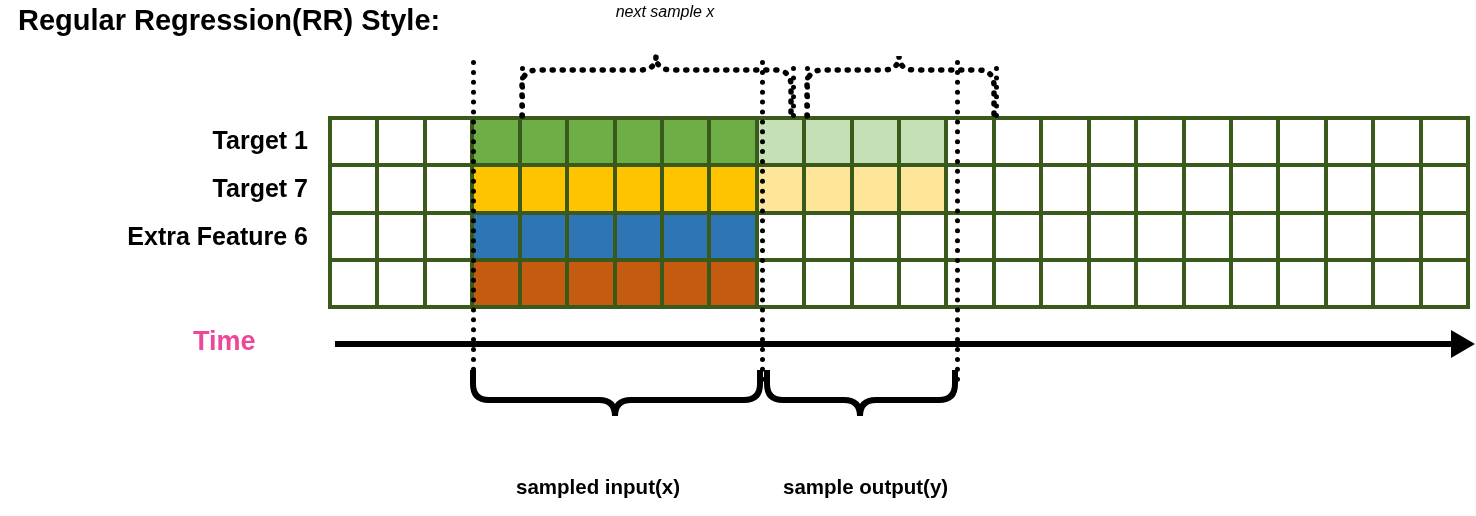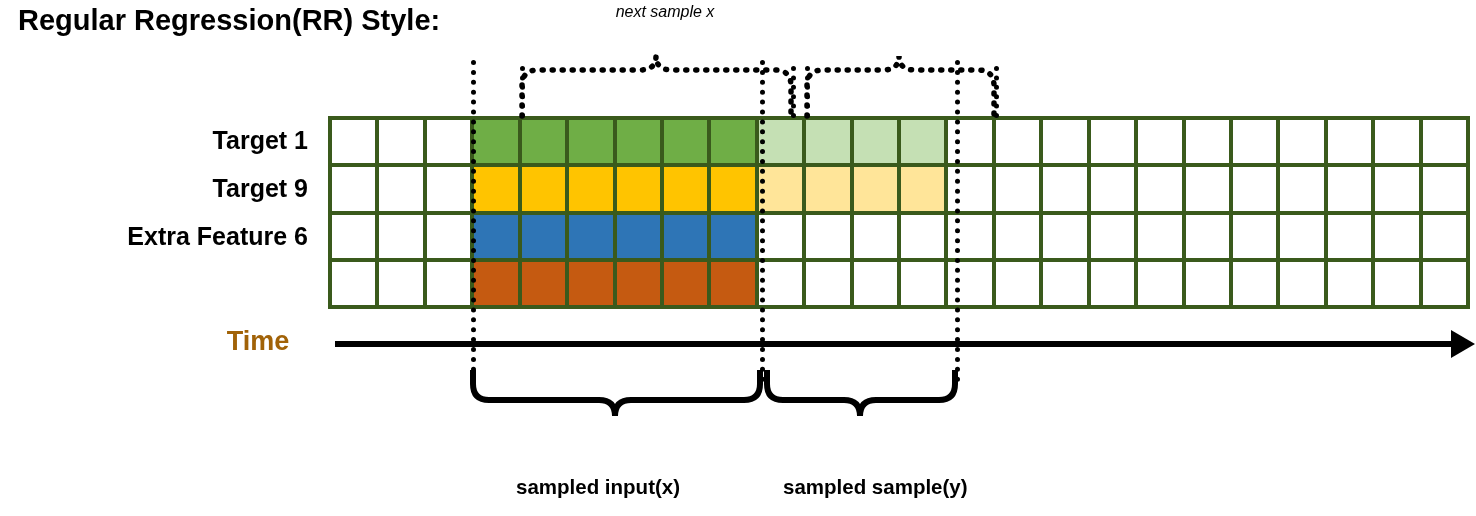--- a/index.html
+++ b/index.html
@@ -56,21 +56,21 @@
 
   
   .vdot{
     position:absolute;width:0;
     border-left:5px dotted #000;
   }
 
   
   #time-label{
     position:absolute;left:185px;top:326px;width:130px;
-    text-align:center;font-size:27px;font-weight:700;color:#a16207;
+    text-align:left;font-size:27px;font-weight:700;color:#ec4899;
   }
   #time-line{
     position:absolute;left:327px;top:341px;width:1126px;height:6px;background:#000;
   }
   #time-arrow{
     position:absolute;left:1443px;top:330px;
     width:0;height:0;
     border-top:14px solid transparent;
     border-bottom:14px solid transparent;
     border-left:24px solid #000;
@@ -91,21 +91,21 @@
 <body>
 
 <div class="stage">
 
   <div id="title">Regular Regression(RR) Style:</div>
 
   <div class="top-label" id="lbl-next-x">next sample x</div>
 
   <div class="rowlabels">
     <div class="rowlabel">Target 1</div>
-    <div class="rowlabel">Target 9</div>
+    <div class="rowlabel">Target 7</div>
     <div class="rowlabel">Extra Feature 6</div>
   </div>
 
   <div id="grid">
       <div class="cell c-white"></div>
       <div class="cell c-white"></div>
       <div class="cell c-white"></div>
       <div class="cell c-green"></div>
       <div class="cell c-green"></div>
       <div class="cell c-green"></div>
@@ -223,18 +223,18 @@
 
     <path d="M 759,370 L 759,384 Q 759,400 775,400 L 836,400 Q 852,400 852,416 Q 852,400 868,400 L 931,400 Q 947,400 947,384 L 947,370" fill="none" stroke="#000" stroke-width="6" stroke-linecap="butt"></path>
   </svg>
 
   <div class="caption" id="cap-input">
     <div>sampled input(x)</div>
     
     
   </div>
   <div class="caption" id="cap-output">
-    <div>sampled sample(y)</div>
+    <div>sample output(y)</div>
     
     
   </div>
 
 </div>
 
 </body></html>

